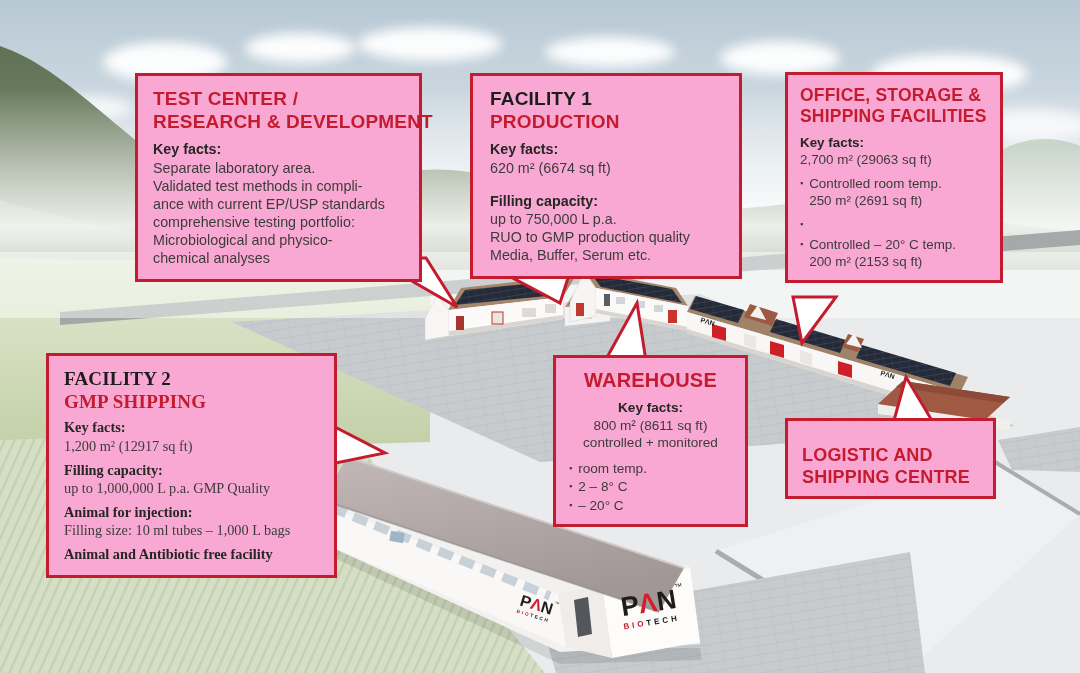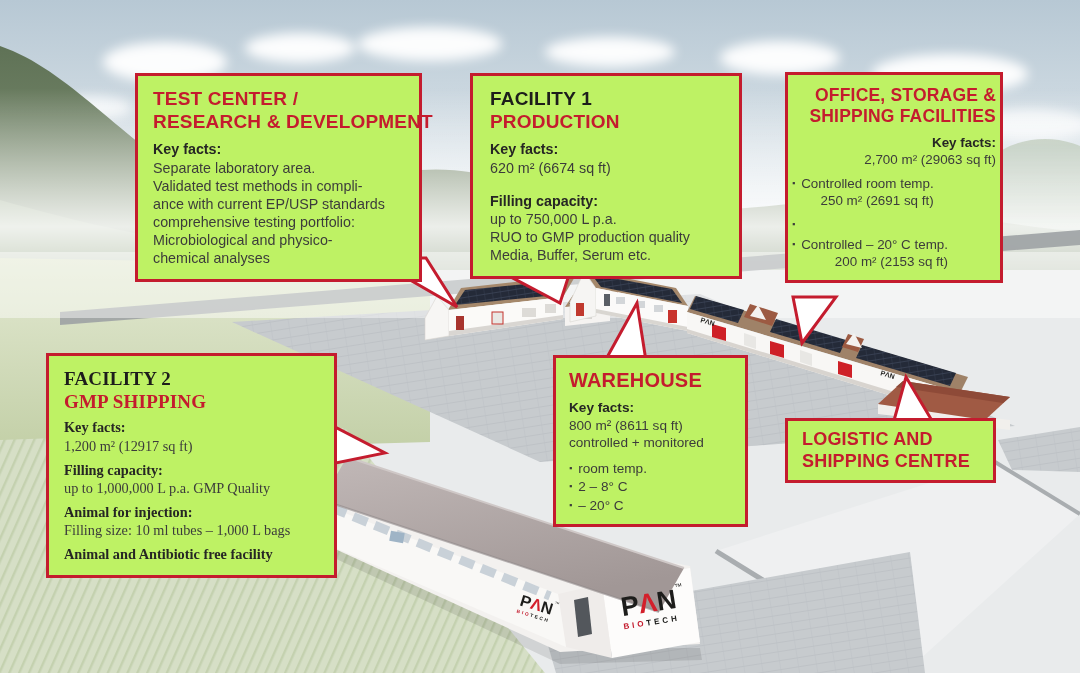--- a/index.html
+++ b/index.html
@@ -8,42 +8,42 @@
     --body:#3c3c3b;
   }
   html,body{margin:0;padding:0;background:#dfe3e6;}
   #stage{
     position:relative;width:1080px;height:673px;overflow:hidden;
     font-family:"Liberation Sans","DejaVu Sans",sans-serif;
     background:#e9ebec;
   }
   #scene{position:absolute;inset:0;}
   .callout{
-    position:absolute;box-sizing:border-box;background:#bef264;
+    position:absolute;box-sizing:border-box;background:#f9a8d4;
     border:3px solid var(--red);padding:11px 15px 12px 15px;z-index:5;
   }
   .co-title{font-size:19px;font-weight:800;line-height:1.22;letter-spacing:.2px;color:var(--red);}
   .co-title .blk{color:var(--ink);}
   .co-title div{white-space:nowrap;}
   .co-body{margin-top:7px;font-size:14.3px;line-height:1.27;color:var(--body);}
   .lbl{font-weight:700;color:#262624;}
   .pre{white-space:pre-line;}
   .sec{margin-top:7px;}
   .gap{margin-top:15px;}
   .bullet-row{display:flex;margin-top:7px;}
   .bullet-glyph{font-size:9px;line-height:1;margin:4px 6px 0 0;color:var(--body);flex:0 0 auto;}
   
-  #co-office{padding:10px 4px;text-align:right;}
+  #co-office{padding:10px 12px;}
   #co-office .co-title{font-size:17.5px;}
   #co-office .co-body{font-size:13.4px;margin-top:6px;}
   #co-wh{padding:10px 13px;}
   #co-wh .co-title{font-size:20px;}
   #co-wh .co-body{font-size:13.6px;}
   #co-log{padding:8px 14px;}
-  #co-log .co-title{font-size:18px;line-height:1.2;}
+  #co-log .co-title{font-size:18px;line-height:1.2;margin-top:16px;}
   #co-fac2 .co-body{margin-top:5px;}
   #co-fac2 .sec{margin-top:6px;}
 </style>
 </head>
 <body>
 
 <div id="stage">
 
 <svg id="scene" viewBox="0 0 1080 673" width="1080" height="673" xmlns="http://www.w3.org/2000/svg">
   <defs>
@@ -282,21 +282,21 @@
       <div class="lbl">Key facts:</div>
       <div>1,200 m² (12917 sq ft)</div>
       <div class="lbl sec">Filling capacity:</div>
       <div>up to 1,000,000 L p.a. GMP Quality</div>
       <div class="lbl sec">Animal for injection:</div>
       <div>Filling size: 10 ml tubes – 1,000 L bags</div>
       <div class="lbl sec">Animal and Antibiotic free facility</div>
     </div>
   </div>
 
-  <div class="callout" id="co-wh" style="left:553px;top:355px;width:195px;">
+  <div class="callout" id="co-wh" style="left:553px;top:355px;width:195px;text-align:center;">
     <div class="co-title">WAREHOUSE</div>
     <div class="co-body">
       <div class="lbl">Key facts:</div>
       <div class="pre">800 m² (8611 sq ft)
 controlled + monitored</div>
       <div class="bullet-row" style="margin-top:9px">
         <span class="bullet-glyph">▪</span>
         <span>room temp.</span>
       </div>
       <div class="bullet-row" style="margin-top:1px">

